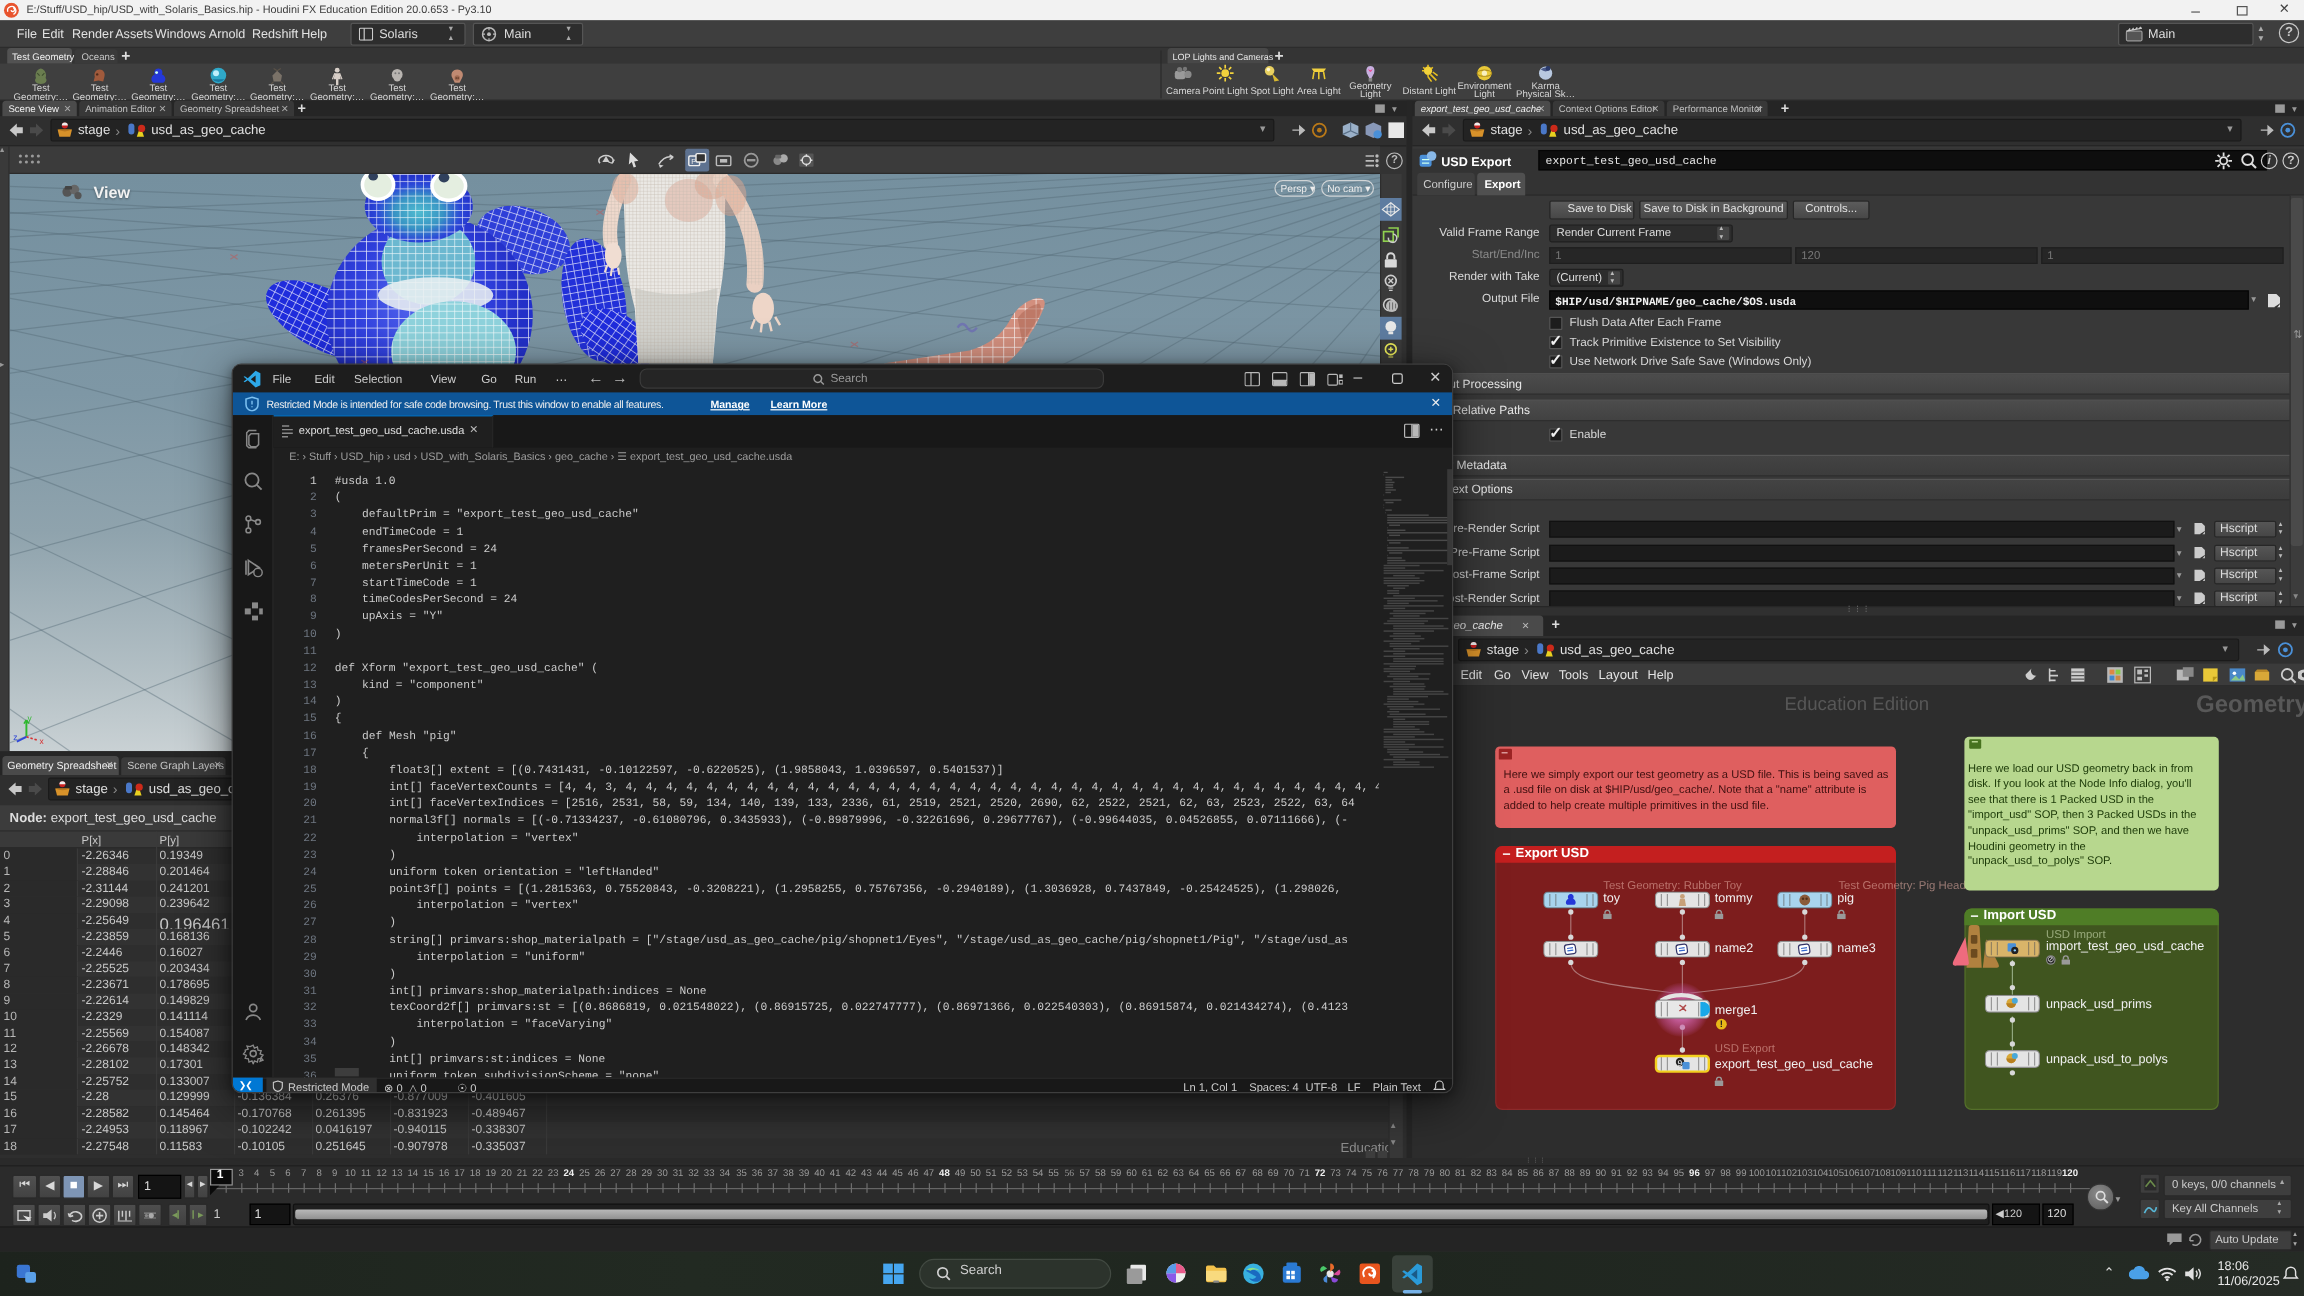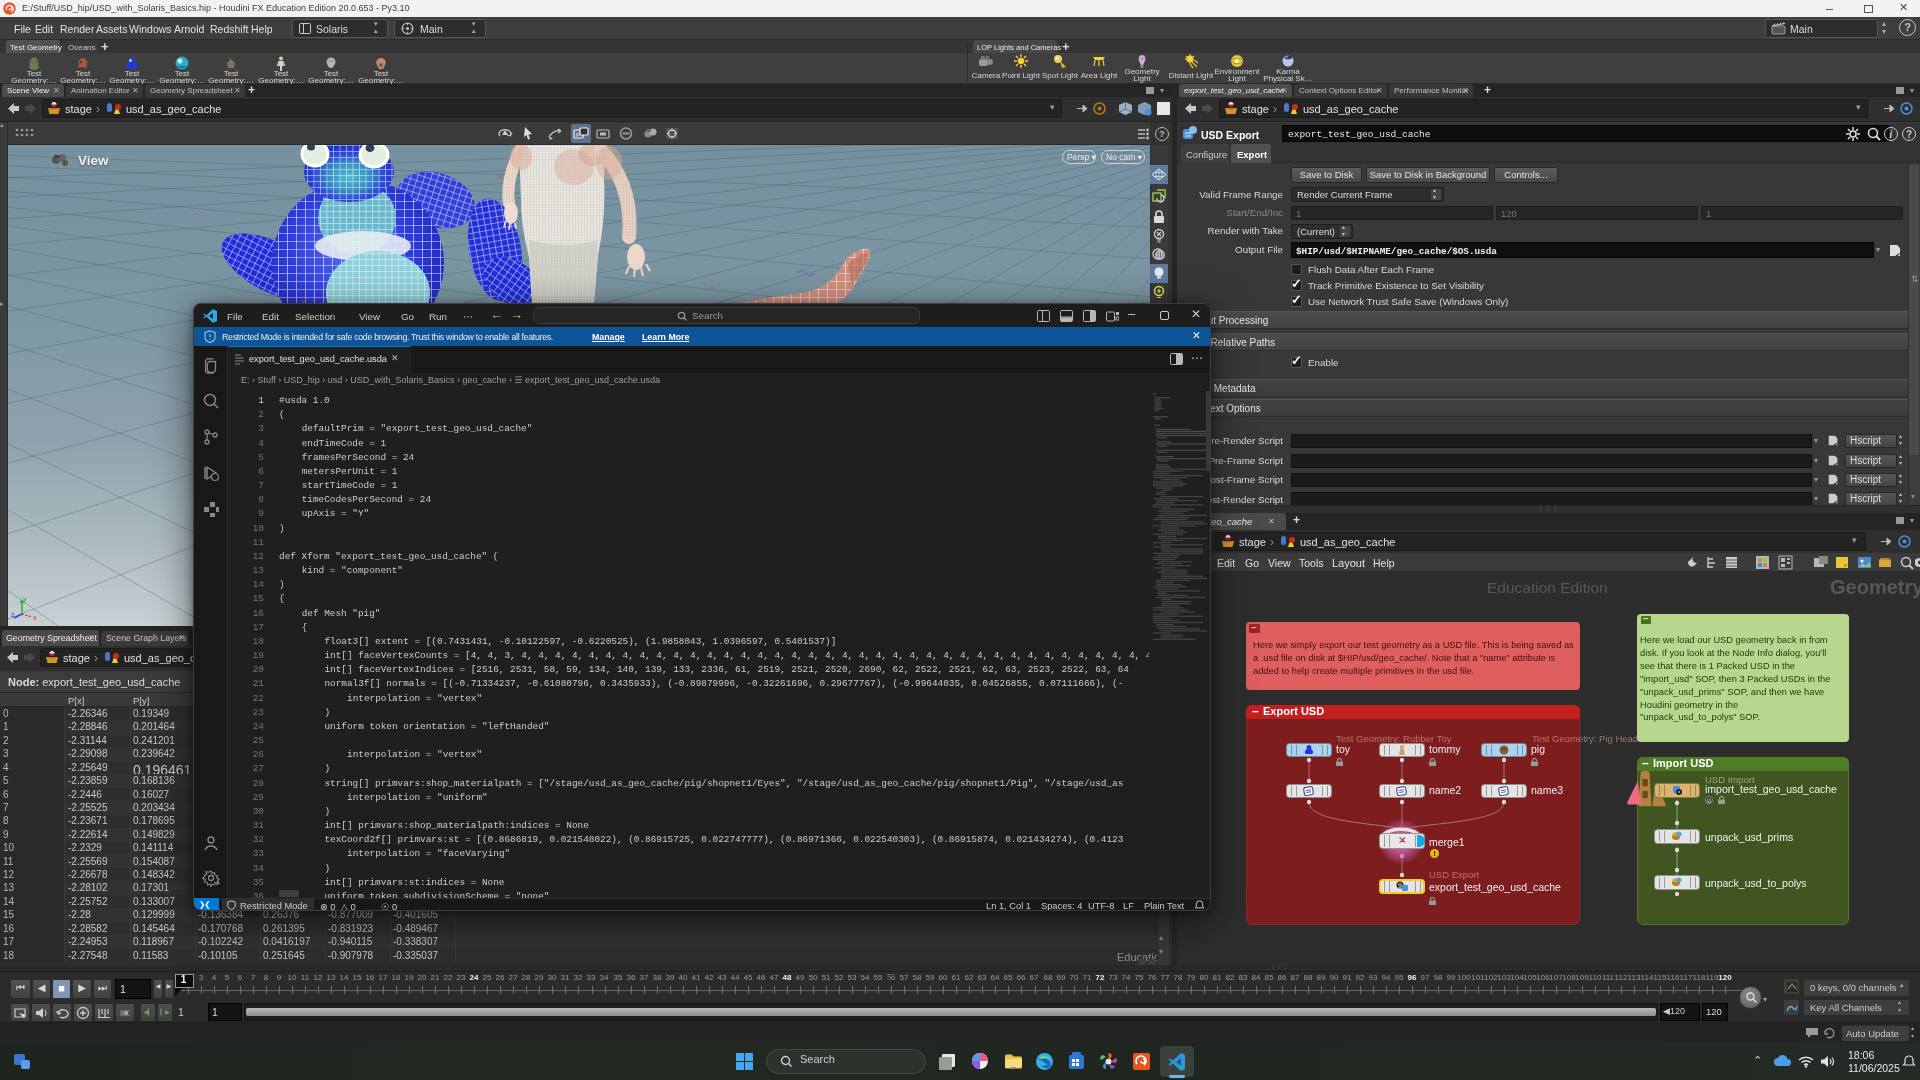--- a/index.html
+++ b/index.html
@@ -660,21 +660,21 @@
       <path d="M10 10 l4 4" stroke="#ddd" stroke-width="1.8"></path>
     </svg>
     <div class="a" style="left:1884px;top:127px;width:14px;height:14px;border:1.4px solid #ccc;border-radius:50%;color:#ccc;font-size:10px;text-align:center;line-height:13px;font-style:italic;font-weight:bold;">i</div>
     <div class="a" style="left:1902px;top:127px;width:14px;height:14px;border:1.4px solid #ccc;border-radius:50%;color:#ccc;font-size:10px;text-align:center;line-height:13px;font-weight:bold;">?</div>
     <div class="a" style="left:1177px;top:143px;width:743px;height:20px;background:#333;border-bottom:1px solid #2a2a2a;"></div>
     <div class="a" style="left:1181px;top:144px;width:48px;height:19px;background:#3e3e3e;border-radius:3px 3px 0 0;"></div>
     <div class="a" style="left:1186px;top:149px;white-space:pre;font-size:9.5px;color:#ccc;">Configure</div>
     <div class="a" style="left:1231px;top:144px;width:40px;height:19px;background:#505050;border-radius:3px 3px 0 0;"></div>
     <div class="a" style="left:1237px;top:149px;white-space:pre;font-size:9.5px;color:#fff;font-weight:bold;">Export</div>
     <div class="a" style="left:1291px;top:167px;width:71px;height:16px;background:linear-gradient(#5c5c5c,#474747);border:1px solid #272727;border-radius:2px;"></div>
-    <div class="a" style="left:1291px;top:169px;white-space:pre;font-size:9.5px;color:#e4e4e4;"><center style="width:71px">Save to Disk</center></div>
+    <div class="a" style="left:1291px;top:169px;white-space:pre;font-size:9.5px;color:#e4e4e4;"><center style="width:84px">Save to Disk</center></div>
     <div class="a" style="left:1366px;top:167px;width:124px;height:16px;background:linear-gradient(#5c5c5c,#474747);border:1px solid #272727;border-radius:2px;"></div>
     <div class="a" style="left:1366px;top:169px;white-space:pre;font-size:9.5px;color:#e4e4e4;"><center style="width:124px">Save to Disk in Background</center></div>
     <div class="a" style="left:1494px;top:167px;width:64px;height:16px;background:linear-gradient(#5c5c5c,#474747);border:1px solid #272727;border-radius:2px;"></div>
     <div class="a" style="left:1494px;top:169px;white-space:pre;font-size:9.5px;color:#e4e4e4;"><center style="width:64px">Controls...</center></div>
     <div class="a" style="left:1160px;top:189px;white-space:pre;font-size:9.8px;color:#d8d8d8;"><div style="width:123px;text-align:right">Valid Frame Range</div></div>
     <div class="a" style="left:1291px;top:187px;width:153px;height:15px;background:#2d2d2d;border:1px solid #1f1f1f;border-radius:2px;"></div>
     <div class="a" style="left:1297px;top:189px;white-space:pre;font-size:9.5px;color:#ddd;">Render Current Frame</div>
     <div class="a" style="left:1431px;top:189px;width:10px;height:11px;background:#454545;border-radius:1px;"></div>
     <div class="a" style="left:1433px;top:186px;white-space:pre;font-size:6px;color:#bbb;">▴</div>
     <div class="a" style="left:1433px;top:193px;white-space:pre;font-size:6px;color:#bbb;">▾</div>
@@ -699,21 +699,21 @@
       <path d="M2 2 h7 l3 3 v8 h-10Z" fill="#ddd"></path>
       <path d="M13 9 l-4 5 l-2-1" fill="#333"></path>
     </svg>
     <div class="a" style="left:1291px;top:264px;width:11px;height:11px;background:#1d1d1d;border:1px solid #555;border-radius:1px;"></div>
     <div class="a" style="left:1308px;top:264px;white-space:pre;font-size:9.8px;color:#d8d8d8;">Flush Data After Each Frame</div>
     <div class="a" style="left:1291px;top:280px;width:11px;height:11px;background:#1d1d1d;border:1px solid #555;border-radius:1px;"></div>
     <div class="a" style="left:1291px;top:276px;white-space:pre;font-size:13px;color:#f0f0f0;font-weight:bold;">✓</div>
     <div class="a" style="left:1308px;top:280px;white-space:pre;font-size:9.8px;color:#d8d8d8;">Track Primitive Existence to Set Visibility</div>
     <div class="a" style="left:1291px;top:296px;width:11px;height:11px;background:#1d1d1d;border:1px solid #555;border-radius:1px;"></div>
     <div class="a" style="left:1291px;top:292px;white-space:pre;font-size:13px;color:#f0f0f0;font-weight:bold;">✓</div>
-    <div class="a" style="left:1308px;top:296px;white-space:pre;font-size:9.8px;color:#d8d8d8;">Use Network Trust Safe Save (Windows Only)</div>
+    <div class="a" style="left:1308px;top:296px;white-space:pre;font-size:9.8px;color:#d8d8d8;">Use Network Drive Safe Save (Windows Only)</div>
     <div class="a" style="left:1177px;top:311px;width:743px;height:18px;background:linear-gradient(#4c4c4c,#424242);border-top:1px solid #555;border-bottom:1px solid #2e2e2e;"></div>
     <div class="a" style="left:1186px;top:315px;white-space:pre;font-size:10px;color:#e8e8e8;">Output Processing</div>
     <div class="a" style="left:1177px;top:333px;width:743px;height:18px;background:linear-gradient(#4c4c4c,#424242);border-top:1px solid #555;border-bottom:1px solid #2e2e2e;"></div>
     <div class="a" style="left:1190px;top:337px;white-space:pre;font-size:10px;color:#e8e8e8;">Use Relative Paths</div>
     <div class="a" style="left:1291px;top:357px;width:11px;height:11px;background:#1d1d1d;border:1px solid #555;border-radius:1px;"></div>
     <div class="a" style="left:1291px;top:353px;white-space:pre;font-size:13px;color:#f0f0f0;font-weight:bold;">✓</div>
     <div class="a" style="left:1308px;top:357px;white-space:pre;font-size:9.8px;color:#d8d8d8;">Enable</div>
     <div class="a" style="left:1177px;top:379px;width:743px;height:18px;background:linear-gradient(#434343,#3c3c3c);border-top:1px solid #555;border-bottom:1px solid #2e2e2e;"></div>
     <div class="a" style="left:1186px;top:383px;white-space:pre;font-size:10px;color:#e8e8e8;">Layer Metadata</div>
     <div class="a" style="left:1177px;top:399px;width:743px;height:18px;background:linear-gradient(#434343,#3c3c3c);border-top:1px solid #555;border-bottom:1px solid #2e2e2e;"></div>
@@ -1629,20 +1629,21 @@
       <div class="a" style="left:51.0px;top:198.4px;font-size:9.4px;color:#cccccc;white-space:pre;">{</div>
       <div class="a" style="left:73.7px;top:212.5px;font-size:9.4px;color:#cccccc;white-space:pre;">def Mesh "pig"</div>
       <div class="a" style="left:73.7px;top:226.7px;font-size:9.4px;color:#cccccc;white-space:pre;">{</div>
       <div class="a" style="left:96.4px;top:240.9px;font-size:9.4px;color:#cccccc;white-space:pre;">float3[] extent = [(0.7431431, -0.10122597, -0.6220525), (1.9858043, 1.0396597, 0.5401537)]</div>
       <div class="a" style="left:96.4px;top:255.1px;font-size:9.4px;color:#cccccc;white-space:pre;">int[] faceVertexCounts = [4, 4, 3, 4, 4, 4, 4, 4, 4, 4, 4, 4, 4, 4, 4, 4, 4, 4, 4, 4, 4, 4, 4, 4, 4, 4, 4, 4, 4, 4, 4, 4, 4, 4, 4, 4, 4, 4, 4, 4, 4, 4, 4, 4, 4, 4, 4, 4</div>
       <div class="a" style="left:96.4px;top:269.2px;font-size:9.4px;color:#cccccc;white-space:pre;">int[] faceVertexIndices = [2516, 2531, 58, 59, 134, 140, 139, 133, 2336, 61, 2519, 2521, 2520, 2690, 62, 2522, 2521, 62, 63, 2523, 2522, 63, 64</div>
       <div class="a" style="left:96.4px;top:283.4px;font-size:9.4px;color:#cccccc;white-space:pre;">normal3f[] normals = [(-0.71334237, -0.61080796, 0.3435933), (-0.89879996, -0.32261696, 0.29677767), (-0.99644035, 0.04526855, 0.07111666), (-</div>
       <div class="a" style="left:119.0px;top:297.6px;font-size:9.4px;color:#cccccc;white-space:pre;">interpolation = "vertex"</div>
       <div class="a" style="left:96.4px;top:311.7px;font-size:9.4px;color:#cccccc;white-space:pre;">)</div>
       <div class="a" style="left:96.4px;top:325.9px;font-size:9.4px;color:#cccccc;white-space:pre;">uniform token orientation = "leftHanded"</div>
+      <div class="a" style="left:96.4px;top:340.1px;font-size:9.4px;color:#cccccc;white-space:pre;">point3f[] points = [(1.2815363, 0.75520843, -0.3208221), (1.2958255, 0.75767356, -0.2940189), (1.3036928, 0.7437849, -0.25424525), (1.298026,</div>
       <div class="a" style="left:119.0px;top:354.2px;font-size:9.4px;color:#cccccc;white-space:pre;">interpolation = "vertex"</div>
       <div class="a" style="left:96.4px;top:368.4px;font-size:9.4px;color:#cccccc;white-space:pre;">)</div>
       <div class="a" style="left:96.4px;top:382.6px;font-size:9.4px;color:#cccccc;white-space:pre;">string[] primvars:shop_materialpath = ["/stage/usd_as_geo_cache/pig/shopnet1/Eyes", "/stage/usd_as_geo_cache/pig/shopnet1/Pig", "/stage/usd_as</div>
       <div class="a" style="left:119.0px;top:396.8px;font-size:9.4px;color:#cccccc;white-space:pre;">interpolation = "uniform"</div>
       <div class="a" style="left:96.4px;top:410.9px;font-size:9.4px;color:#cccccc;white-space:pre;">)</div>
       <div class="a" style="left:96.4px;top:425.1px;font-size:9.4px;color:#cccccc;white-space:pre;">int[] primvars:shop_materialpath:indices = None</div>
       <div class="a" style="left:96.4px;top:439.3px;font-size:9.4px;color:#cccccc;white-space:pre;">texCoord2f[] primvars:st = [(0.8686819, 0.021548022), (0.86915725, 0.022747777), (0.86971366, 0.022540303), (0.86915874, 0.021434274), (0.4123</div>
       <div class="a" style="left:119.0px;top:453.4px;font-size:9.4px;color:#cccccc;white-space:pre;">interpolation = "faceVarying"</div>
       <div class="a" style="left:96.4px;top:467.6px;font-size:9.4px;color:#cccccc;white-space:pre;">)</div>
       <div class="a" style="left:96.4px;top:481.8px;font-size:9.4px;color:#cccccc;white-space:pre;">int[] primvars:st:indices = None</div>

